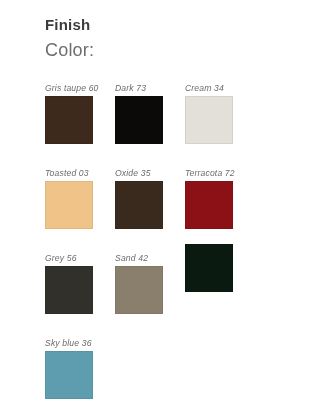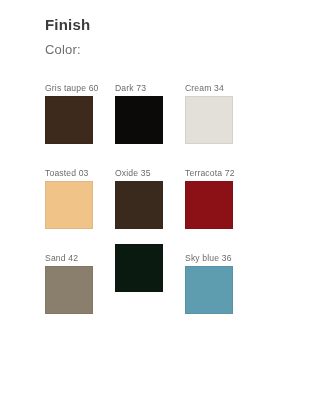--- a/index.html
+++ b/index.html
@@ -22,34 +22,35 @@
   }
   .heading {
     font-size: 15px;
     font-weight: bold;
     color: #3c3c3c;
     letter-spacing: 0.2px;
     line-height: 18px;
     margin: 0 0 8px 0;
   }
   .subheading {
-    font-size: 13px;
+    font-size: 18px;
     font-weight: normal;
     color: #6e6e6e;
     letter-spacing: 0.2px;
     line-height: 16px;
     margin: 0 0 13px 0;
   }
   .swatch-grid {
     display: grid;
     grid-template-columns: 70px 70px 70px;
     grid-auto-rows: auto;
     row-gap: 0px;
     column-gap: 0px;
     width: 230px;
+    font-style: italic;
   }
   .swatch-cell {
     width: 70px;
     box-sizing: border-box;
     padding-bottom: 12px;
   }
   .swatch-cell.empty {
     visibility: hidden;
   }
   .swatch-label {
@@ -100,20 +101,24 @@
       </div>
       <div class="swatch-cell">
         <div class="swatch-label">Oxide 35</div>
         <div class="swatch-chip" style="background-color: rgb(58, 42, 30);"></div>
       </div>
       <div class="swatch-cell">
         <div class="swatch-label">Terracota 72</div>
         <div class="swatch-chip" style="background-color: rgb(139, 17, 22);"></div>
       </div>
       <div class="swatch-cell">
+        <div class="swatch-label">Grey 56</div>
+        <div class="swatch-chip" style="background-color: rgb(50, 48, 42);"></div>
+      </div>
+      <div class="swatch-cell">
         <div class="swatch-label">Sand 42</div>
         <div class="swatch-chip" style="background-color: rgb(138, 127, 108);"></div>
       </div>
       <div class="swatch-cell">
         <div class="swatch-chip" style="background-color: rgb(10, 26, 16);"></div>
       </div>
       <div class="swatch-cell">
         <div class="swatch-label">Sky blue 36</div>
         <div class="swatch-chip" style="background-color: rgb(94, 156, 176);"></div>
       </div>

